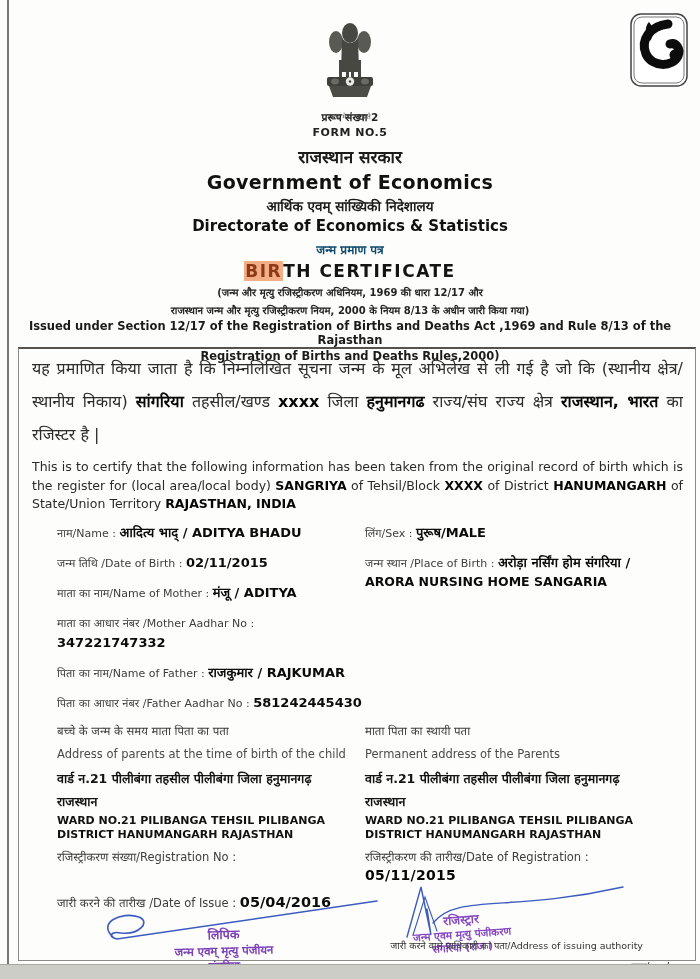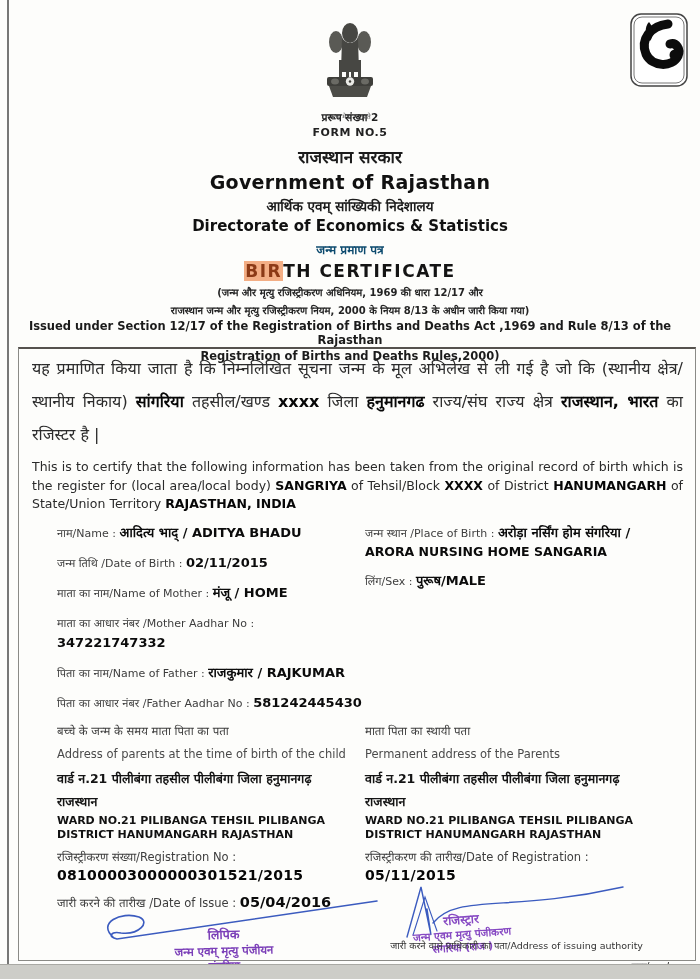--- a/index.html
+++ b/index.html
@@ -121,47 +121,47 @@
         <rect x="6" y="9" width="50" height="66" rx="8" fill="none" stroke="#777" stroke-width="1"></rect>
         <path d="M40 16 C22 18 12 32 18 46 C24 59 44 60 50 48 C53 41 48 34 42 36" fill="none" stroke="#0c0c0c" stroke-width="9" stroke-linecap="round"></path>
         <path d="M21 14 C26 20 26 28 22 33 C17 28 16 19 21 14 Z" fill="#0c0c0c"></path>
         <circle cx="47" cy="47" r="5.5" fill="#0c0c0c"></circle>
       </svg>
     </div>
 
     <div class="h-formno-hi">प्ररूप संख्या 2</div>
     <div class="h-formno-en">FORM NO.5</div>
     <div class="h-govt-hi">राजस्थान सरकार</div>
-    <div class="h-govt-en">Government of Rajasthan</div>
+    <div class="h-govt-en">Government of Economics</div>
     <div class="h-dept-hi">आर्थिक एवम् सांख्यिकी निदेशालय</div>
     <div class="h-dept-en">Directorate of Economics &amp; Statistics</div>
     <div class="h-cert-hi">जन्म प्रमाण पत्र</div>
     <div class="h-cert-en"><span class="hl">BIR</span><span>TH CERTIFICATE</span></div>
     <div class="h-act-hi">(जन्म और मृत्यु रजिस्ट्रीकरण अधिनियम, 1969 की धारा 12/17 और</div>
     <div class="h-act-hi">राजस्थान जन्म और मृत्यु रजिस्ट्रीकरण नियम, 2000 के नियम 8/13 के अधीन जारी किया गया)</div>
     <div class="h-act-en">Issued under Section 12/17 of the Registration of Births and Deaths Act ,1969 and Rule 8/13 of the Rajasthan</div>
     <div class="h-act-en">Registration of Births and Deaths Rules,2000)</div>
   </div>
 
   <div class="main-box">
     <div class="p-certify-hi"><span>यह प्रमाणित किया जाता है कि निम्नलिखित सूचना जन्म के मूल अभिलेख से ली गई है जो कि (स्थानीय क्षेत्र/स्थानीय निकाय) </span><span class="b">सांगरिया</span><span> तहसील/खण्ड </span><span class="b">xxxx</span><span>  जिला </span><span class="b">हनुमानगढ</span><span> राज्य/संघ राज्य क्षेत्र </span><span class="b">राजस्थान, भारत</span><span> का रजिस्टर है |</span></div>
     <div class="p-certify-en"><span>This is to certify that the following information has been taken from the original record of birth which is the register for (local area/local body) </span><span class="b">SANGRIYA</span><span> of Tehsil/Block </span><span class="b">XXXX</span><span> of District </span><span class="b">HANUMANGARH</span><span> of State/Union Territory </span><span class="b">RAJASTHAN, INDIA</span></div>
 
     <div class="fields">
       <div class="fcol-left">
         <div class="frow"><span class="flabel">नाम/Name : </span><span class="fvalue">आदित्य भाद् / ADITYA BHADU</span></div>
         <div class="frow"><span class="flabel">जन्म तिथि /Date of Birth : </span><span class="fvalue">02/11/2015</span></div>
-        <div class="frow"><span class="flabel">माता का नाम/Name of Mother : </span><span class="fvalue">मंजू / HOME</span></div>
+        <div class="frow"><span class="flabel">माता का नाम/Name of Mother : </span><span class="fvalue">मंजू / ADITYA</span></div>
         <div class="frow"><span class="flabel">माता का आधार नंबर /Mother Aadhar No : </span><span class="fvalue">347221747332</span></div>
         <div class="frow"><span class="flabel">पिता का नाम/Name of Father : </span><span class="fvalue">राजकुमार / RAJKUMAR</span></div>
         <div class="frow"><span class="flabel">पिता का आधार नंबर /Father Aadhar No : </span><span class="fvalue">581242445430</span></div>
       </div>
       <div class="fcol-right">
+        <div class="frow"><span class="flabel">लिंग/Sex : </span><span class="fvalue">पुरूष/MALE</span></div>
         <div class="frow"><span class="flabel">जन्म स्थान /Place of Birth : </span><span class="fvalue">अरोड़ा नर्सिंग होम संगरिया /</span><span class="fvalue2">ARORA NURSING HOME SANGARIA</span></div>
-        <div class="frow"><span class="flabel">लिंग/Sex : </span><span class="fvalue">पुरूष/MALE</span></div>
       </div>
     </div>
 
     <div class="addresses">
       <div class="acol">
         <div class="a-title-hi">बच्चे के जन्म के समय माता पिता का पता</div>
         <div class="a-title-en">Address of parents at the time of birth of the child</div>
         <div class="a-hi">वार्ड न.21 पीलीबंगा तहसील पीलीबंगा जिला हनुमानगढ़</div>
         <div class="a-hi2">राजस्थान</div>
         <div class="a-en">WARD NO.21 PILIBANGA TEHSIL PILIBANGA DISTRICT HANUMANGARH RAJASTHAN</div>
@@ -171,21 +171,20 @@
         <div class="a-title-en">Permanent address of the Parents</div>
         <div class="a-hi">वार्ड न.21 पीलीबंगा तहसील पीलीबंगा जिला हनुमानगढ़</div>
         <div class="a-hi2">राजस्थान</div>
         <div class="a-en">WARD NO.21 PILIBANGA TEHSIL PILIBANGA DISTRICT HANUMANGARH RAJASTHAN</div>
       </div>
     </div>
 
     <div class="regrow">
       <div class="regcell-l">
         <div class="reg-label">रजिस्ट्रीकरण संख्या/Registration No :</div>
-        <div class="reg-value">08100003000000301521/2015</div>
       </div>
       <div class="regcell-r">
         <div class="reg-label">रजिस्ट्रीकरण की तारीख/Date of Registration :</div>
         <div class="reg-value">05/11/2015</div>
       </div>
     </div>
 
 
     <div class="issue"><span class="flabel">जारी करने की तारीख /Date of Issue : </span><span class="fvalue">05/04/2016</span></div>
 

